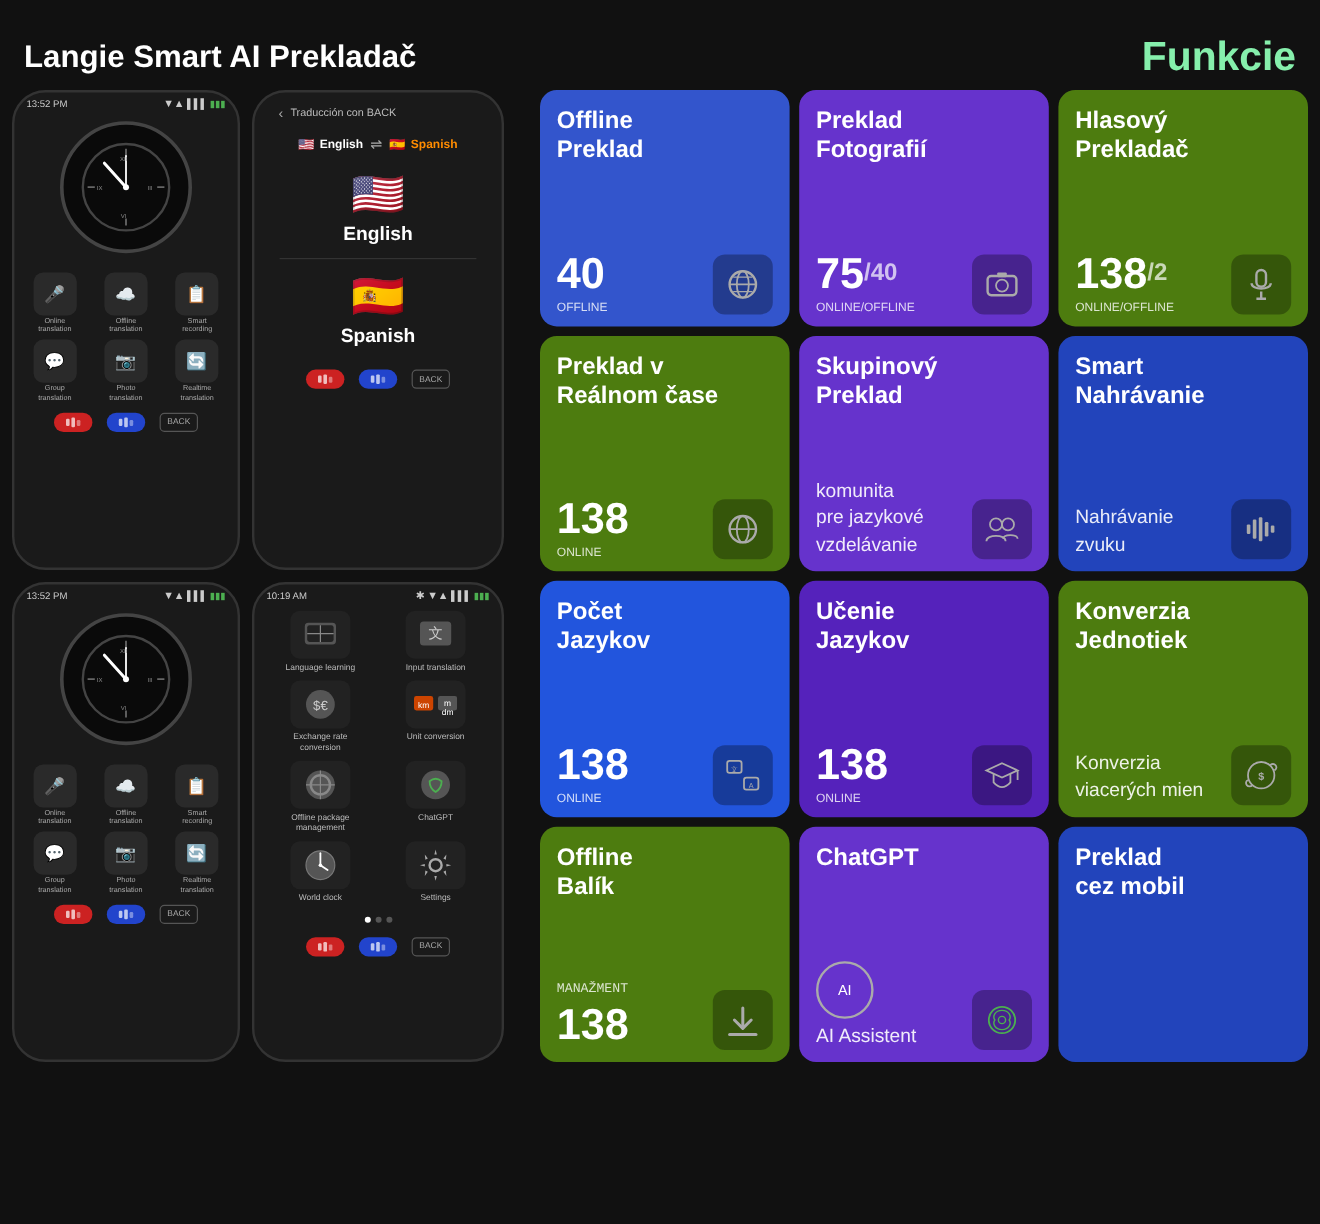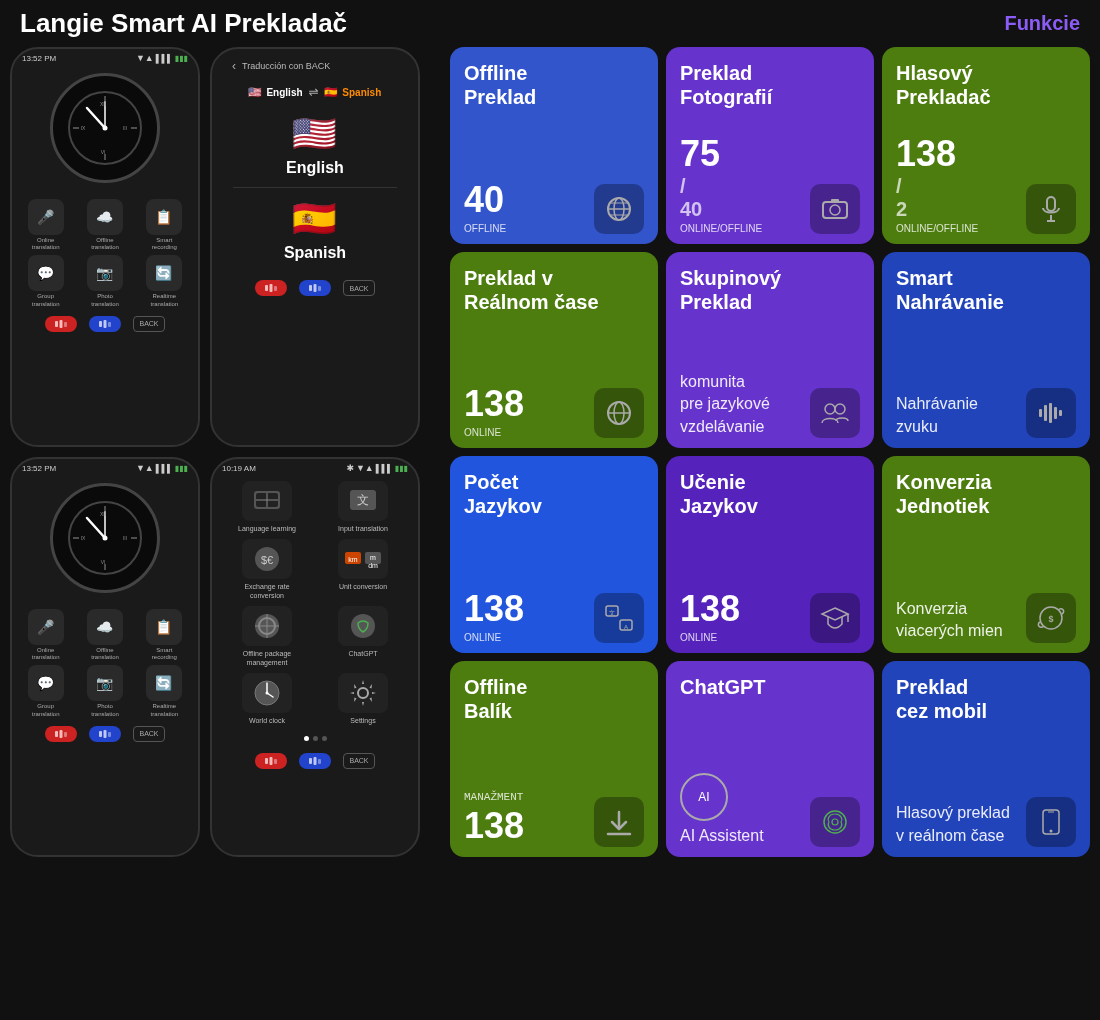--- a/index.html
+++ b/index.html
@@ -9,31 +9,31 @@
       font-family: Arial, sans-serif;
       width: 1100px;
       min-height: 1020px;
       overflow: hidden;
     }
 
     .header {
       display: flex;
       justify-content: space-between;
       align-items: center;
-      padding: 8px 20px 8px 20px;
+      padding: 28px 20px 8px 20px;
     }
     .header-title {
       font-size: 26px;
       font-weight: bold;
       color: #fff;
     }
     .header-funkcie {
-      font-size: 20px;
+      font-size: 34px;
       font-weight: bold;
-      color: #8b5cf6;
+      color: #86efac;
     }
 
     .main-content {
       display: flex;
       flex-direction: row;
       padding: 0 10px 10px 10px;
       gap: 10px;
     }
 
     
@@ -339,23 +339,22 @@
     
     .status-icons {
       display: flex;
       align-items: center;
       gap: 2px;
     }
 
     
     .num-fraction {
       display: flex;
-      align-items: flex-start;
+      align-items: center;
       gap: 0;
-      flex-direction: column;
     }
 
     .num-main { font-size: 36px; font-weight: bold; color: #fff; }
     .num-slash { font-size: 20px; font-weight: bold; color: rgba(255,255,255,0.7); }
     .num-denom { font-size: 20px; font-weight: bold; color: rgba(255,255,255,0.7); }
   </style>
 </head>
 <body>
 
 <div class="header">
@@ -893,27 +892,17 @@
               <circle cx="14" cy="14" r="11" fill="none" stroke="#4caf50" stroke-width="1.5"></circle>
               <path d="M14 6 C8 6 6 11 8 14 C6 17 8 22 14 22 C20 22 22 17 20 14 C22 11 20 6 14 6 Z" fill="none" stroke="#4caf50" stroke-width="1.2"></path>
               <circle cx="14" cy="14" r="3" fill="none" stroke="#4caf50" stroke-width="1.2"></circle>
             </svg>
         </div>
       </div>
     </div>
 
     <div class="feature-card card-blue2">
       <div class="card-title">Preklad<br>cez mobil</div>
-      <div class="card-bottom">
-        <div class="card-desc">Hlasový preklad<br>v reálnom čase</div>
-        <div class="card-icon-box">
-          <svg width="20" height="28" viewBox="0 0 20 28">
-              <rect x="2" y="2" width="16" height="24" rx="3" fill="none" stroke="#aaa" stroke-width="1.5"></rect>
-              <circle cx="10" cy="23" r="1.5" fill="#aaa"></circle>
-              <line x1="7" y1="4" x2="13" y2="4" stroke="#aaa" stroke-width="1"></line>
-            </svg>
-        </div>
-      </div>
     </div>
 
   </div>
 
 </div>
 
 </body></html>

